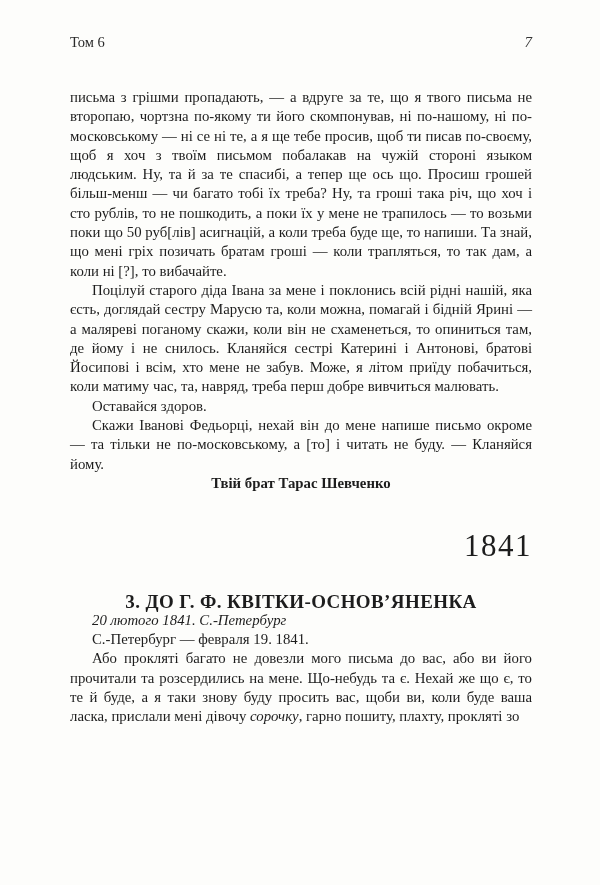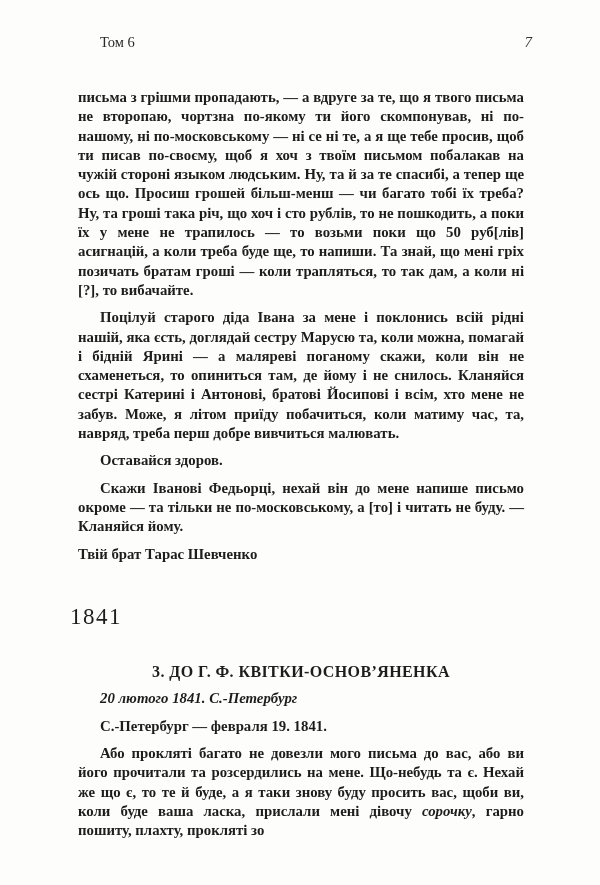--- a/index.html
+++ b/index.html
@@ -14,49 +14,48 @@
     font-family: "Liberation Serif", "DejaVu Serif", serif;
     padding: 34px 68px 0 70px;
     overflow: hidden;
   }
   .page-header {
     display: flex;
     justify-content: space-between;
     align-items: flex-start;
     font-size: 14.5px;
     color: #2a2a2a;
-    margin-left: 30px;
   }
   .page-header .page-num { font-style: italic; font-size: 15px; color: #333; }
   .page-body {
     margin-top: 37px;
     font-size: 14.8px;
     line-height: 19.3px;
     text-align: justify;
   }
-  .page-body p { margin: 8px; font-weight: bold; }
+  .page-body p { margin: 0; }
   .indent { text-indent: 22px; }
   .signature {
-    text-align: left;
+    text-align: center;
     font-weight: bold;
     margin-top: 0;
   }
   .postscript { margin-top: 19px; }
   .year-heading {
-    text-align: left;
+    text-align: right;
     font-weight: normal;
-    font-size: 23px;
+    font-size: 31px;
     letter-spacing: 1.5px;
     margin-top: 43px;
     text-indent: 0;
   }
   .letter-title {
     text-align: center;
     font-weight: bold;
-    font-size: 16px;
+    font-size: 19px;
     letter-spacing: 0.4px;
     margin-top: 36px;
     text-indent: 0;
   }
   .dateline-editorial {
     font-style: italic;
     margin-top: 29px;
   }
   em.inline-italic { font-style: italic; }
 </style>

